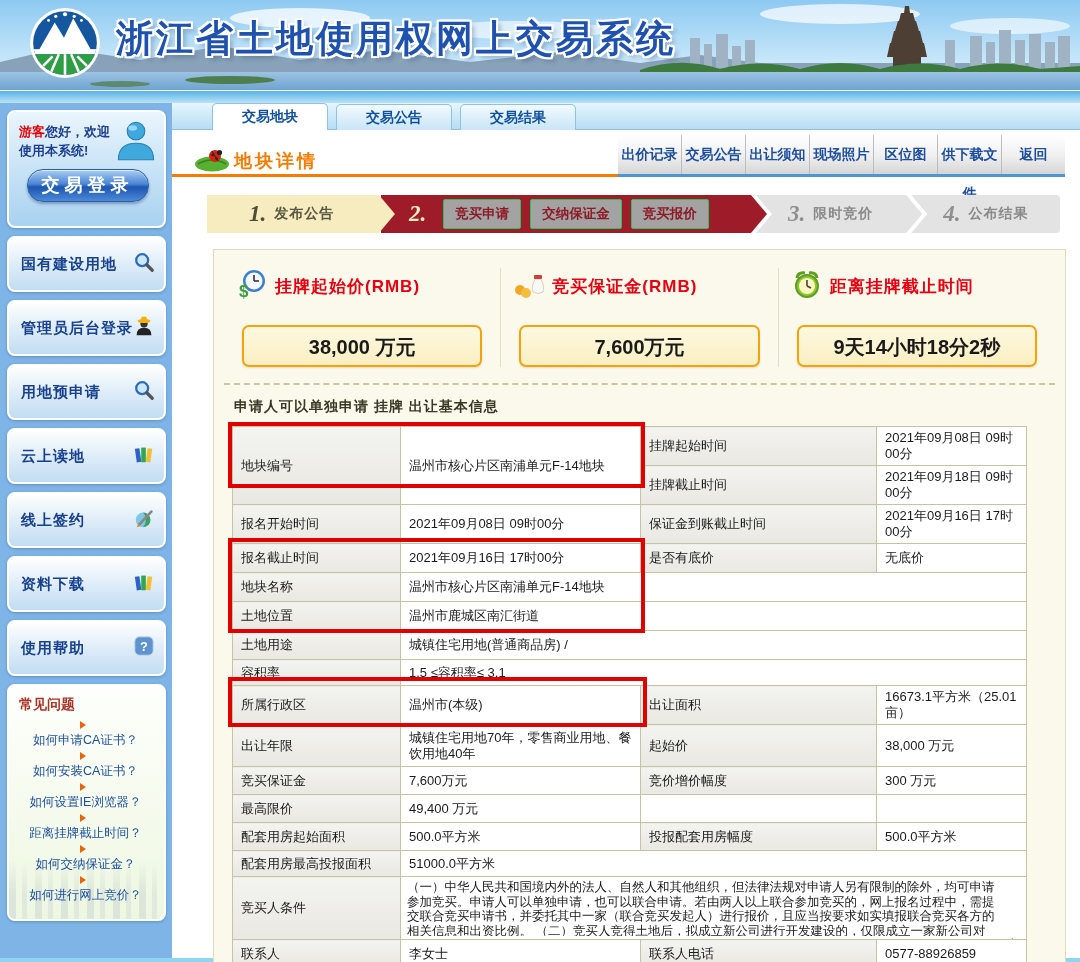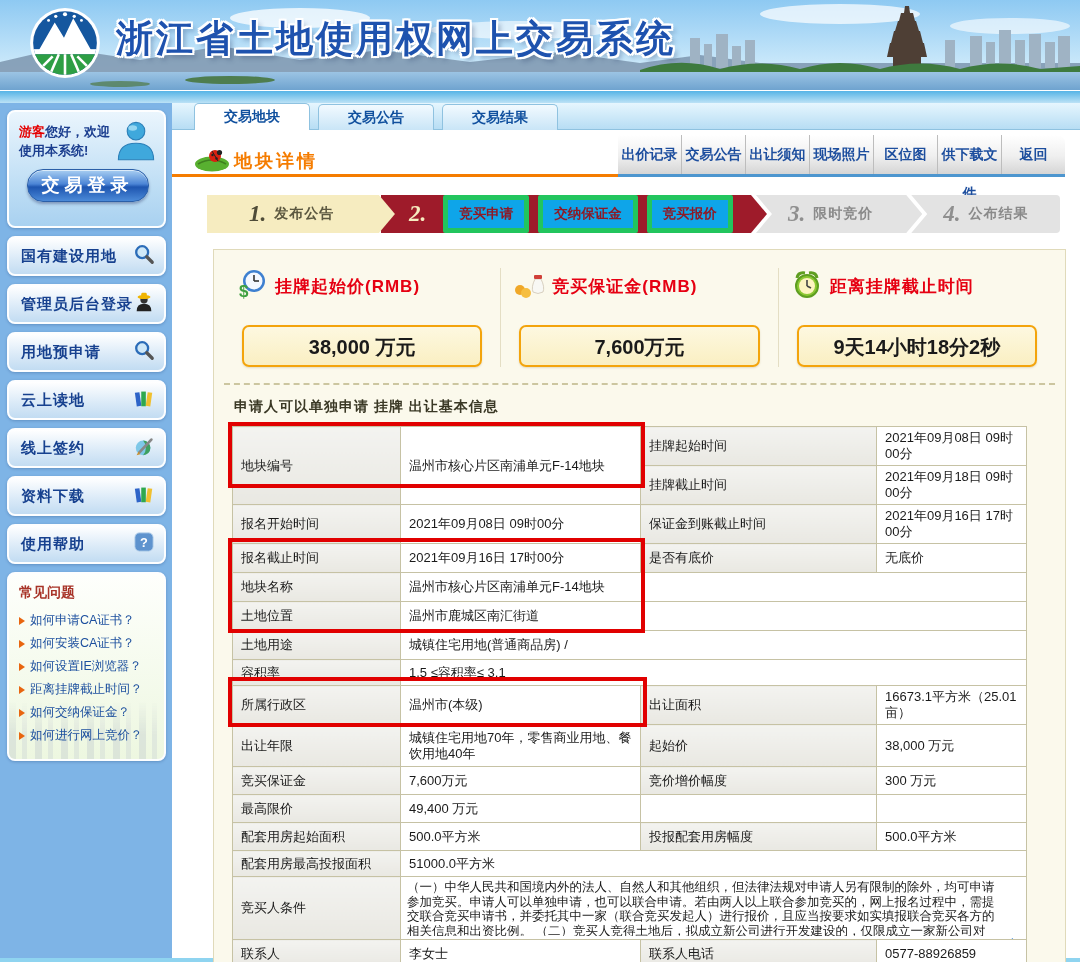--- a/index.html
+++ b/index.html
@@ -22,34 +22,34 @@
   .sidebar { width:172px; height:855px; background:#7EB4E6; padding-top:7px; flex:none; }
   .sidebox { margin:0 6px 8px 7px; border:2px solid #FDFEFF; border-radius:8px; box-shadow:0 1px 3px rgba(10,40,90,.25); }
   .userbox { position:relative; height:118px; background:linear-gradient(#EAF5FD,#BBDCF4 70%,#A9D1F0); padding:10px 8px 0 10px; }
   .user-icon { position:absolute; right:6px; top:6px; }
   .welcome { width:92px; font-size:13px; font-weight:bold; color:#1B3E8F; line-height:19px; }
   .welcome .guest { color:#E50000; }
   .login-btn { margin:9px auto 0; width:122px; height:33px; line-height:31px; text-align:center; border-radius:16px;
     background:linear-gradient(#A9CFF2 0%,#4C85D6 45%,#1E55B0 55%,#4B8AD8 100%);
     border:1px solid #2B5FA8; color:#fff; font-size:18px; font-weight:bold; letter-spacing:5px; cursor:pointer;
     box-shadow:0 2px 3px rgba(0,0,60,.3), inset 0 1px 0 rgba(255,255,255,.6); }
-  .menu-btn { height:40px; display:flex; align-items:center; justify-content:space-between; padding:0 9px 0 12px;
+  .menu-btn { height:56px; display:flex; align-items:center; justify-content:space-between; padding:0 9px 0 12px;
     background:linear-gradient(#FFFFFF,#DCEBF8 55%,#C2DCF2); cursor:pointer; }
   .menu-btn span.mlabel { font-size:15px; font-weight:bold; color:#17418F; letter-spacing:1px; }
   .faqbox { background:linear-gradient(#FEFFFC,#EDF7E0); padding:10px 12px 12px 10px; position:relative; min-height:140px; overflow:hidden; }
   .faq-title { color:#A83428; font-size:14px; font-weight:bold; margin-bottom:7px; }
-  .faq-item { display:flex; align-items:center; font-size:12.5px; color:#1C4F9E; line-height:23px; cursor:pointer; position:relative; z-index:1; }
+  .faq-item { display:flex; align-items:center; font-size:12.5px; color:#1C4F9E; line-height:23px; cursor:pointer; position:relative; z-index:1;flex-direction:column; }
   .faq-arrow { width:0; height:0; border-left:6px solid #E8650F; border-top:4px solid transparent; border-bottom:4px solid transparent; margin-right:5px; flex:none; }
   .faq-skyline { position:absolute; left:0; right:0; bottom:0; height:58px; opacity:.35;
     background:repeating-linear-gradient(90deg,#B9C2CA 0 7px,transparent 7px 13px,#C6CDD4 13px 18px,transparent 18px 26px);
     -webkit-mask-image:linear-gradient(transparent,#000 60%); mask-image:linear-gradient(transparent,#000 60%); }
 
   
   .main { width:908px; flex:none; background:#fff; }
-  .tabs-row { height:27px; background:linear-gradient(#E6F6FE,#B7DDF4); border-bottom:1px solid #8FC2E0; display:flex; align-items:flex-end; padding-left:22px; }
+  .tabs-row { height:27px; background:linear-gradient(#E6F6FE,#B7DDF4); border-bottom:1px solid #8FC2E0; display:flex; align-items:flex-end; padding-left:40px; }
   .tab { width:116px; text-align:center; font-size:14px; font-weight:bold; color:#10509E; padding:4px 0 3px;
     border:1px solid #8FC2E0; border-bottom:none; border-radius:5px 5px 0 0;
     background:linear-gradient(#F2FAFF,#C9E5F7); margin-right:8px; position:relative; top:1px; cursor:pointer; }
   .tab.active { background:#FFFFFF; padding-bottom:4px; }
 
   .detail-head { display:flex; align-items:flex-end; margin-top:5px; }
   .pagetitle-zone { width:446px; border-bottom:3px solid #F57C00; padding:0 0 1px 20px; display:flex; align-items:flex-end; }
   .ladybug { margin-right:2px; position:relative; top:4px; }
   .pagetitle { color:#F57C00; font-size:18px; font-weight:bold; letter-spacing:3px; }
   .subnav { flex:1; display:flex; border-bottom:3px solid #4D96CF; margin-right:15px; }
@@ -60,22 +60,22 @@
 
   
   .progress { display:flex; align-items:center; height:38px; margin:18px 20px 0 35px; }
   .step { height:38px; display:flex; align-items:center; }
   .num { font-family:"Liberation Serif","DejaVu Serif",serif; font-style:italic; font-weight:bold; font-size:23px; margin-right:8px; }
   .steplabel { font-size:14px; font-weight:bold; letter-spacing:1px; }
   .s1 { width:192px; background:#F6ECC0; clip-path:polygon(0 0,calc(100% - 16px) 0,100% 50%,calc(100% - 16px) 100%,0 100%); padding-left:42px; position:relative; z-index:2; }
   .s1 .num { color:#4F4C38; } .s1 .steplabel { color:#5C5840; }
   .s2 { width:396px; margin-left:-14px; background:#9E1B2A; clip-path:polygon(0 0,calc(100% - 16px) 0,100% 50%,calc(100% - 16px) 100%,0 100%); padding-left:28px; z-index:1; }
   .s2 .num { color:#F6ECC0; }
-  .step-btn { background:#0ea5e9; color:#8E1A26; font-size:13.5px; font-weight:bold; padding:5px 11px; margin-left:9px;
-    border:5px solid #22c55e; border-radius:2px; cursor:pointer; white-space:nowrap; }
+  .step-btn { background:#a3a3a3; color:#8E1A26; font-size:13.5px; font-weight:bold; padding:5px 11px; margin-left:9px;
+    border:1px solid #22c55e; border-radius:2px; cursor:pointer; white-space:nowrap; }
   .s3 { width:170px; margin-left:-11px; background:#E3E3E3; clip-path:polygon(0 0,calc(100% - 16px) 0,100% 50%,calc(100% - 16px) 100%,0 100%,16px 50%); padding-left:32px; }
   .s4 { width:152px; margin-left:-11px; background:#E3E3E3; clip-path:polygon(0 0,100% 0,100% 100%,0 100%,16px 50%); padding-left:32px; border-radius:0 4px 4px 0; }
   .s3 .num,.s4 .num { color:#8F8F8F; } .s3 .steplabel,.s4 .steplabel { color:#8A8A8A; }
 
   
   .panel { margin:16px 14px 0 41px; width:853px; background:#FBF9EC; border:1px solid #E0DABA; padding:12px 10px 14px; }
   .prices { display:flex; padding:6px 0 16px; border-bottom:2px dashed #CCC6A0; }
   .price-col { flex:1; padding:0 12px; border-left:1px solid #E4DEC4; }
   .price-col:first-child { border-left:none; }
   .price-head { display:flex; align-items:center; font-size:17px; font-weight:bold; color:#E60012; letter-spacing:1px; }

